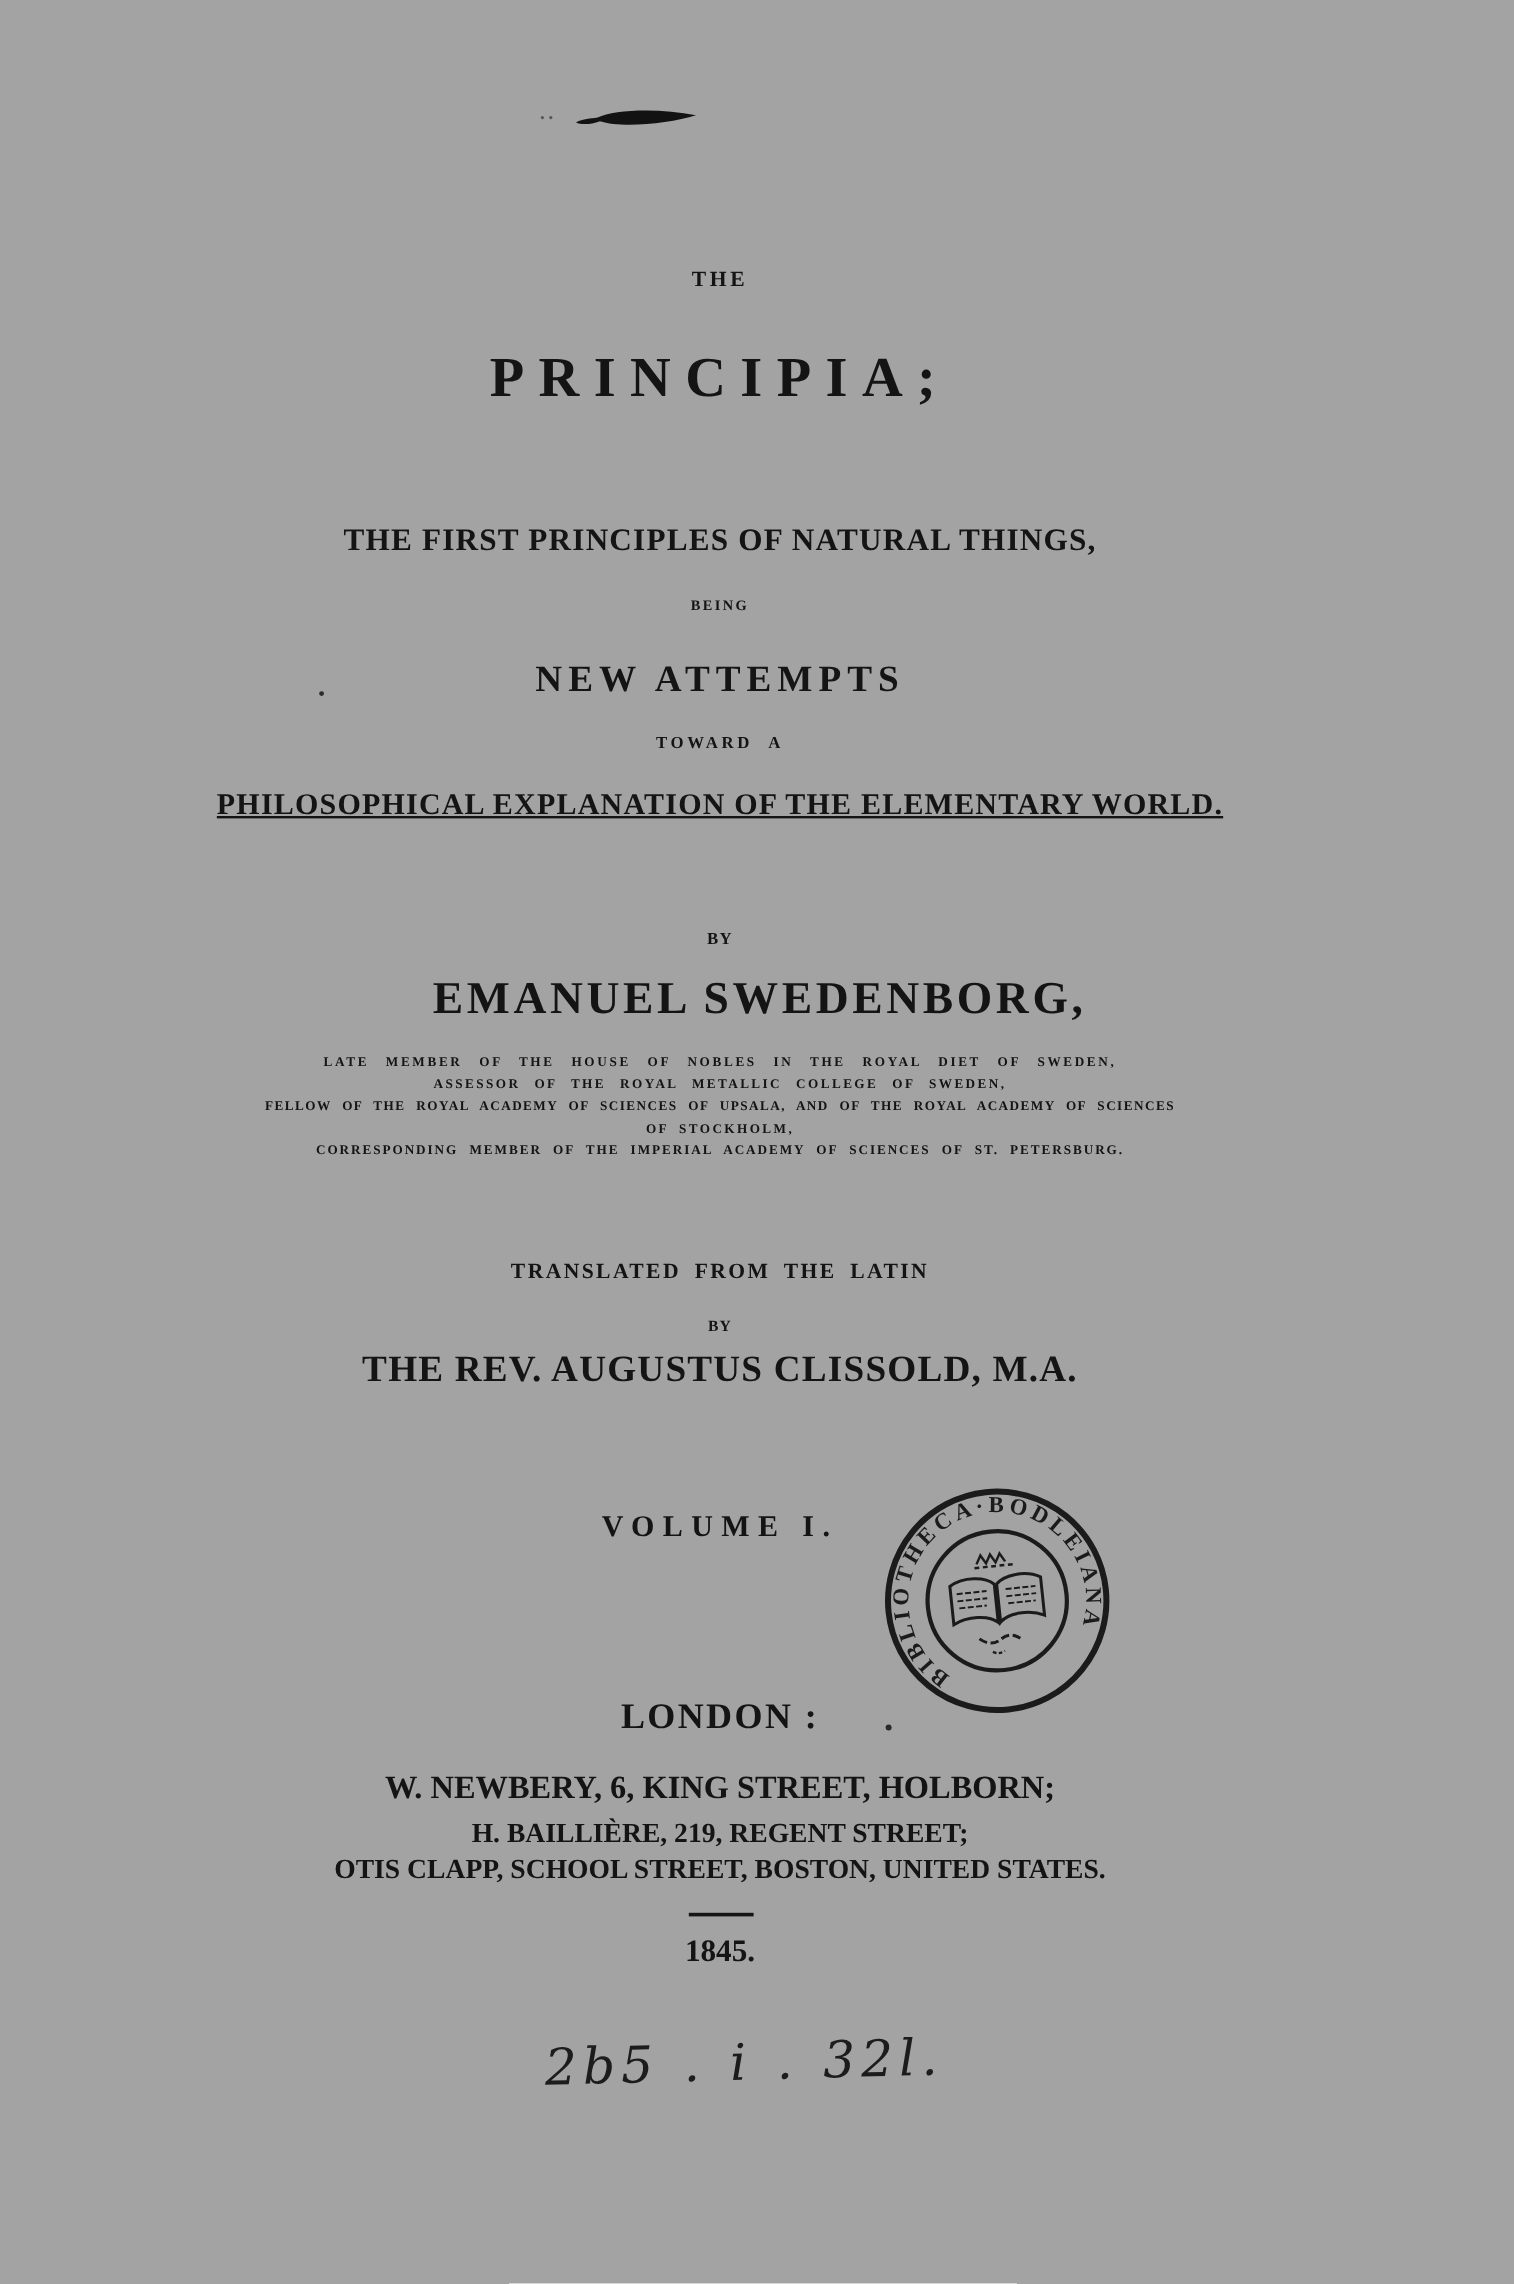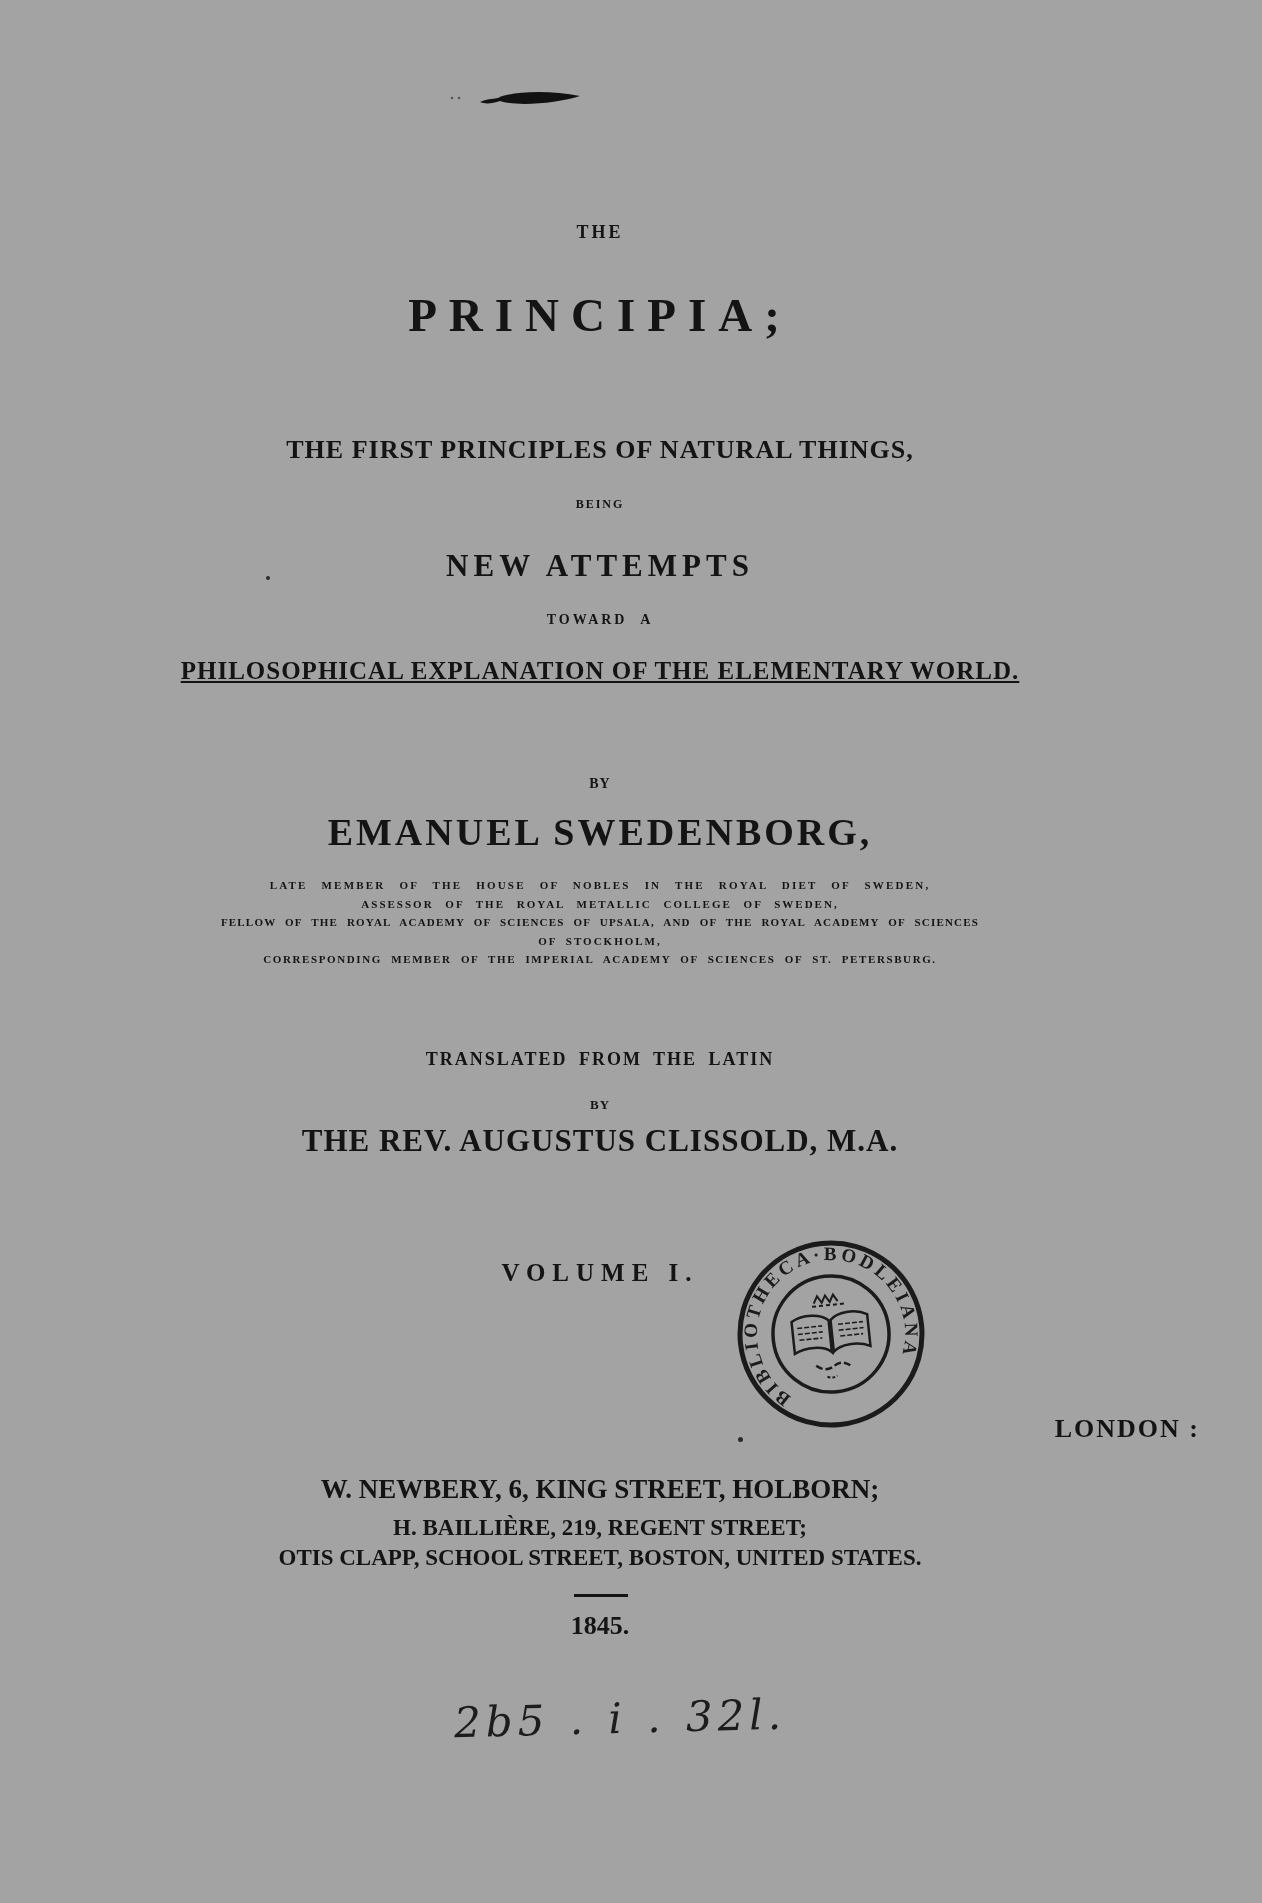--- a/index.html
+++ b/index.html
@@ -23,32 +23,32 @@
   }
   .the-label      {top:222px;  font-size:18px; letter-spacing:3px;}
   .title          {top:288px;  font-size:47px; letter-spacing:12px;}
   .or-label       {top:383px;  font-size:14px; letter-spacing:1px;}
   .subtitle       {top:435px;  font-size:26px; letter-spacing:1px;}
   .being-label    {top:497px;  font-size:12px; letter-spacing:2px;}
   .attempts       {top:548px;  font-size:31px; letter-spacing:5px;}
   .toward-label   {top:612px;  font-size:14px; letter-spacing:3px; word-spacing:7px;}
   .explanation    {top:657px;  font-size:25px; letter-spacing:1px;text-decoration:underline;}
   .by1            {top:776px;  font-size:14px; letter-spacing:1px;}
-  .author         {top:810px;  font-size:38px; letter-spacing:3px;}
+  .author         {top:810px;  font-size:38px; letter-spacing:3px;margin-left:33px;}
   .credentials    {top:876px;  font-size:11px; line-height:18.5px; letter-spacing:1.6px; word-spacing:5px;}
   .credentials .c1{letter-spacing:2.2px; word-spacing:9px;}
   .credentials .c2{letter-spacing:2px;   word-spacing:7px;}
   .credentials .c3{letter-spacing:1.2px; word-spacing:5px;}
   .credentials .c4{letter-spacing:2px;   word-spacing:4px;}
   .credentials .c5{letter-spacing:1.6px; word-spacing:5px;text-align:center;}
   .translated     {top:1049px; font-size:18px; letter-spacing:2px; word-spacing:5px;}
   .by2            {top:1097px; font-size:13px; letter-spacing:1px;}
   .translator     {top:1123px; font-size:31px; letter-spacing:1px;}
   .volume         {top:1259px; font-size:25px; letter-spacing:7px;}
-  .london         {top:1414px; font-size:26px; letter-spacing:2px;text-align:right;}
+  .london         {top:1414px; font-size:30px; letter-spacing:2px;}
   .pub1           {top:1474px; font-size:27px;}
   .pub2           {top:1515px; font-size:23px;}
   .pub3           {top:1545px; font-size:23px;}
   .year           {top:1611px; font-size:26px;}
   .shelfmark{
     top:1694px;
     width:1240px;
     font-family:"DejaVu Serif", serif;
     font-style:italic;
     font-weight:normal;

